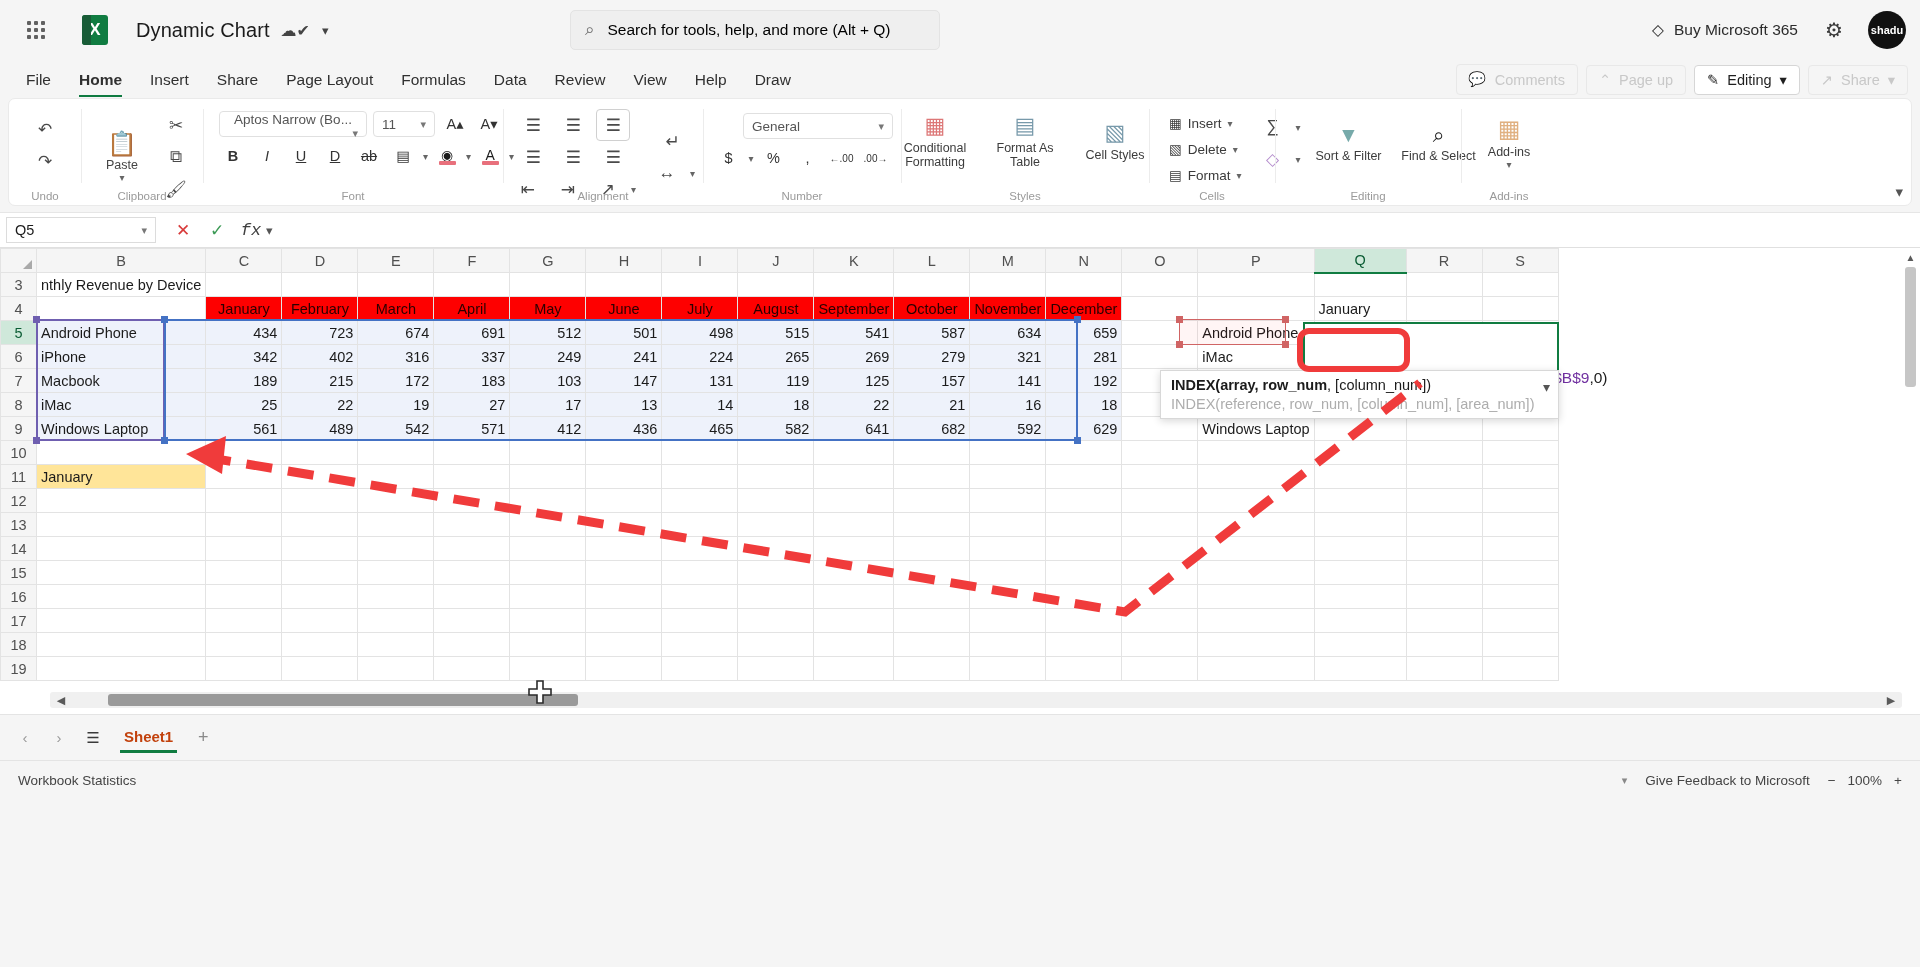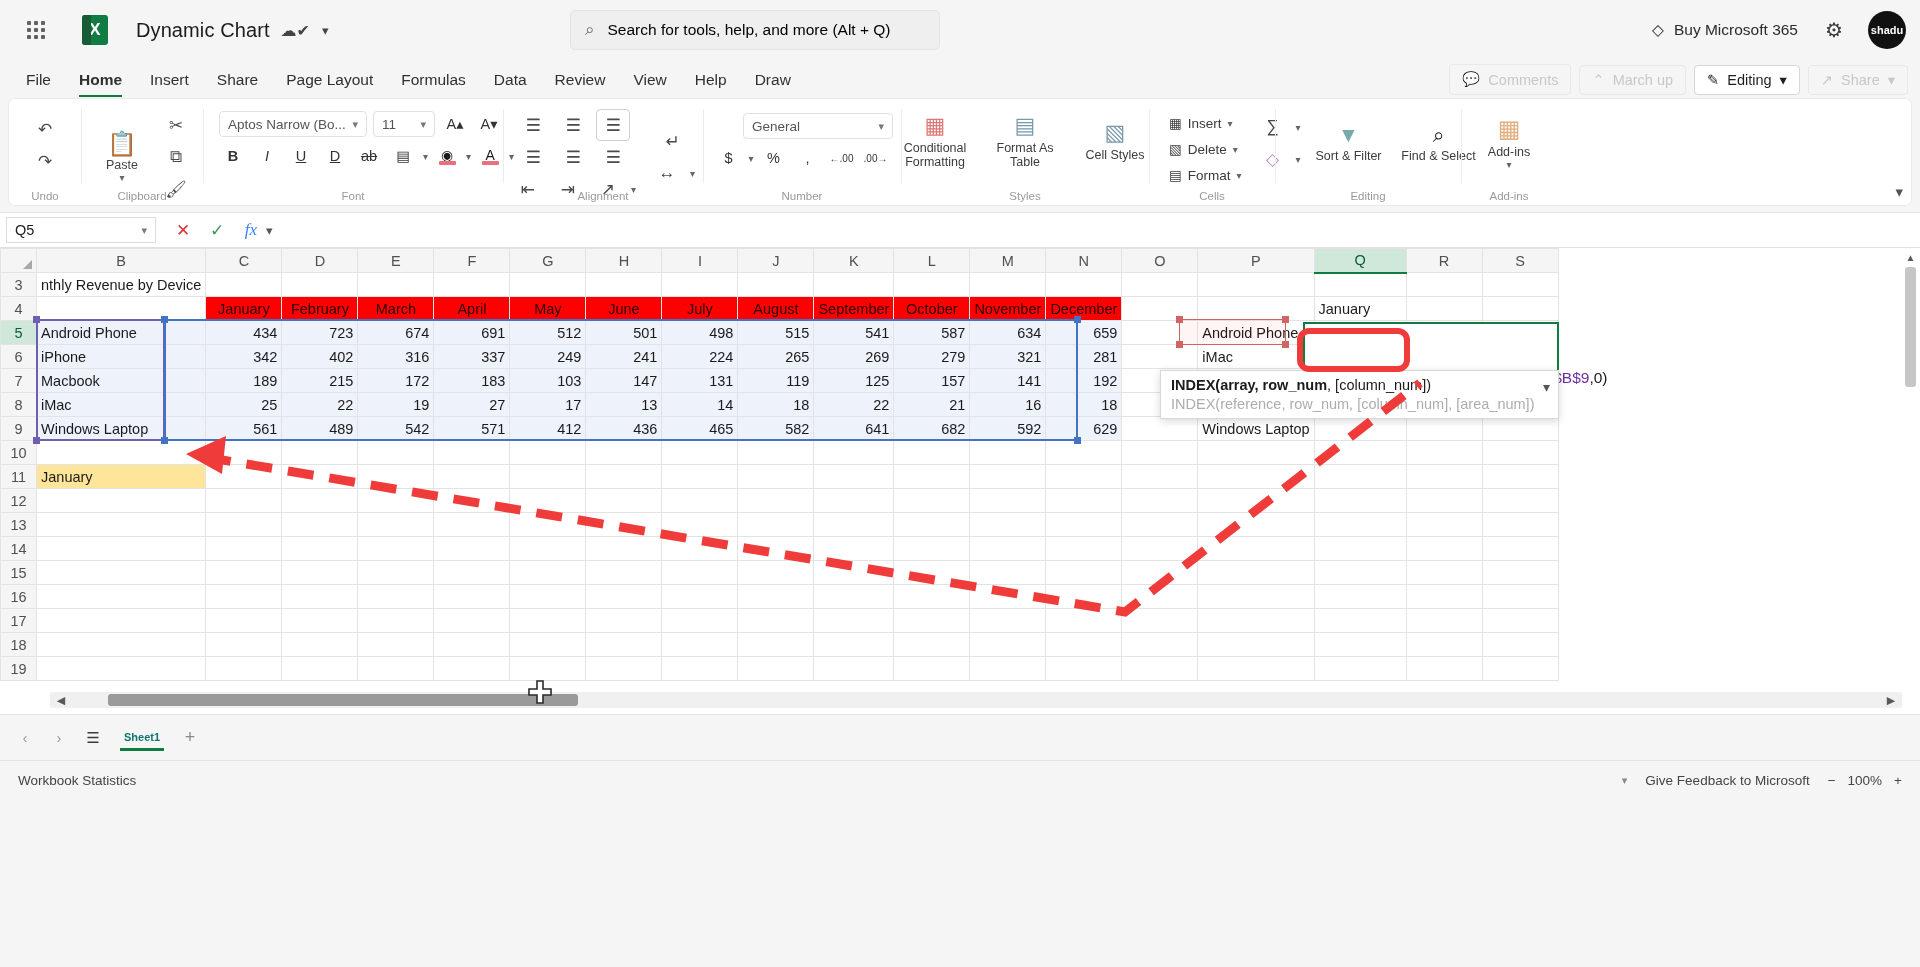--- a/index.html
+++ b/index.html
@@ -66,21 +66,21 @@
   .ibtn{ width:34px;height:32px;display:flex;align-items:center;justify-content:center;
          border-radius:4px;cursor:pointer;font-size:17px;color:#4a4a4a;}
   .bigbtn{ display:flex;flex-direction:column;align-items:center;justify-content:center;
            width:62px;cursor:pointer;border-radius:4px;padding:2px 0;}
   .bigbtn .bi{ font-size:24px; line-height:26px;}
   .bigbtn .bl{ font-size:12.5px;color:#444;margin-top:1px;}
   .bigbtn2{ display:flex;flex-direction:column;align-items:center;justify-content:flex-start;
             width:84px;cursor:pointer;border-radius:4px;padding:2px 0;text-align:center;}
   .bigbtn2 .bl{ font-size:12.5px;color:#3c3c3c;line-height:14px;margin-top:2px;}
   .fontbox{ width:148px;height:26px;border:1px solid #e0e0e0;border-radius:4px;background:#fff;
-            display:flex;align-items:center;padding:0 8px;font-size:13.5px;color:#555;cursor:pointer;}
+            display:flex;align-items:center;padding:0 8px;font-size:13.5px;color:#555;cursor:pointer;flex-direction:column;}
   .szbox{ width:62px;height:26px;border:1px solid #e0e0e0;border-radius:4px;background:#fff;
           display:flex;align-items:center;padding:0 8px;font-size:13.5px;color:#555;cursor:pointer;}
   .numbox{ width:150px;height:26px;border:1px solid #e0e0e0;border-radius:4px;background:#fff;
            display:flex;align-items:center;padding:0 8px;font-size:13.5px;color:#555;cursor:pointer;margin-left:32px;}
   .boxchev{ margin-left:auto;font-size:11px;color:#777;}
   .fbtn{ width:28px;height:26px;display:flex;align-items:center;justify-content:center;
          font-size:14.5px;color:#333;cursor:pointer;border-radius:3px;}
   .colorbtn{ display:flex;flex-direction:column;align-items:center;width:26px;cursor:pointer;}
   .colorbtn .bar{ width:17px;height:4px;background:#e8707c;margin-top:-2px;border-radius:1px;}
   .mini-chev{font-size:10px;color:#666;cursor:pointer;}
@@ -89,21 +89,21 @@
   .ribbon-collapse{position:absolute;right:8px;bottom:4px;font-size:15px;color:#555;cursor:pointer;}
 
   
   .fbar{ height:36px; background:#fff; display:flex; align-items:center;
          border-top:1px solid #e6e6e6; border-bottom:1px solid #e0e0e0; margin-top:6px;}
   .namebox{ width:150px;height:26px;margin-left:6px;border:1px solid #dcdcdc;background:#fff;
             display:flex;align-items:center;padding:0 8px;font-size:14.5px;color:#1b1b1b;cursor:text;}
   .fb-icons{ display:flex;align-items:center;gap:4px;margin-left:12px;}
   .fb-icons div{width:30px;height:28px;display:flex;align-items:center;justify-content:center;
                 font-size:17px;cursor:pointer;}
-  .fx{ font-style:italic;font-family:Liberation Serif, serif;color:#3b82f6;font-size:16px;}
+  .fx{ font-style:italic;font-family:Liberation Mono, monospace;color:#404040;font-size:16px;}
   .finput{ flex:1;margin-left:10px;font-size:15px;color:#1b1b1b;
            font-family:"Liberation Sans",sans-serif;cursor:text;}
   .fbar-chev{margin-right:14px;font-size:13px;color:#555;cursor:pointer;}
 
   
   .gridwrap{ position:relative; background:#fff; height:466px; overflow:hidden;}
   table.grid{ border-collapse:collapse; table-layout:fixed; }
   table.grid td, table.grid th{ border:1px solid #e3e3e3; font-size:14.5px;
       height:24px; padding:0 4px; overflow:hidden; white-space:nowrap; font-weight:normal;}
   .colhead{ background:#f5f5f5; color:#505050; text-align:center; font-size:14px; height:22px;
@@ -157,21 +157,21 @@
             display:flex; flex-direction:column; align-items:center;}
   .vthumb{ width:11px; background:#c6c6c6; border-radius:3px; height:120px; margin-top:4px; cursor:pointer;}
   .varrow{font-size:10px;color:#5a5a5a;cursor:pointer;}
 
   
   .sheetbar{ height:46px; background:#f5f5f5; display:flex; align-items:center; padding-left:10px; gap:4px;
              border-top:1px solid #e4e4e4;}
   .sb-ico{ width:30px;height:30px;display:flex;align-items:center;justify-content:center;
            color:#9a9a9a;font-size:15px;cursor:pointer;}
   .sb-ico.on{color:#3a3a3a;}
-  .sheettab{ padding:6px 12px 8px; font-size:11px; color:#0f766e; font-weight:bold;
+  .sheettab{ padding:6px 12px 8px; font-size:15px; color:#c2410c; font-weight:bold;
              position:relative; cursor:pointer;}
   .sheettab::after{content:"";position:absolute;left:8px;right:8px;bottom:0;height:3px;background:#107c41;}
   .addsheet{ width:28px;height:28px;display:flex;align-items:center;justify-content:center;
              font-size:18px;color:#8a8a8a;cursor:pointer;}
 
   
   .statusbar{ height:40px;background:#f5f5f5;border-top:1px solid #e4e4e4;display:flex;
               align-items:center;padding:0 18px;font-size:13.5px;color:#444;}
   .sb-right{margin-left:auto;display:flex;align-items:center;gap:18px;}
   .zoomctl{display:flex;align-items:center;gap:12px;}
@@ -229,21 +229,21 @@
   <div class="tab">Help</div>
   <div class="tab">Draw</div>
 
   <div class="tabright">
     <div class="pillbtn">
       <span>💬</span>
       <span>Comments</span>
     </div>
     <div class="pillbtn">
       <span>⌃</span>
-      <span>March up</span>
+      <span>Page up</span>
     </div>
     <div class="pillbtn enabled">
       <span>✎</span>
       <span>Editing</span>
       <span>▾</span>
     </div>
     <div class="pillbtn">
       <span>↗</span>
       <span>Share</span>
       <span>▾</span>

